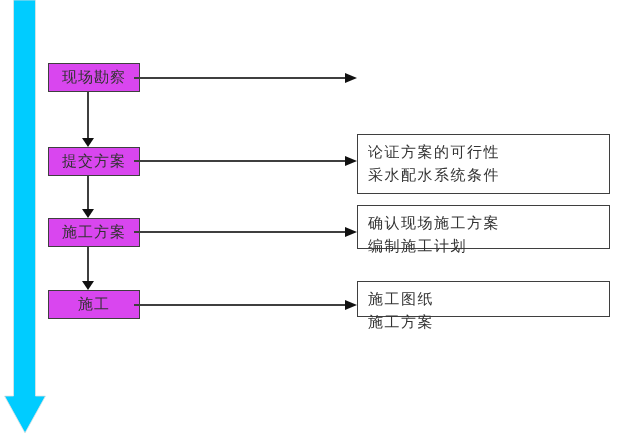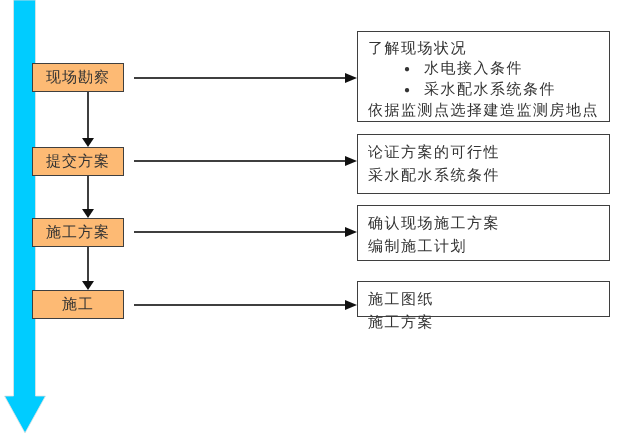--- a/index.html
+++ b/index.html
@@ -5,22 +5,22 @@
   html,body{margin:0;padding:0;}
   body{
     width:617px;height:441px;position:relative;background:#ffffff;overflow:hidden;
     font-family:"Liberation Serif","DejaVu Serif",serif;color:#333333;
   }
   .stage{height:441px;width:617px;position:relative;}
   
   .timeline{position:absolute;left:0;top:0;width:50px;height:441px;}
   
   .sbox{
-    position:absolute;left:32px;width:92px;height:29px;box-sizing:border-box;
-    border:1.5px solid #3f3f3f;background:#fdba74;
+    position:absolute;left:48px;width:92px;height:29px;box-sizing:border-box;
+    border:1.5px solid #3f3f3f;background:#d946ef;
     display:flex;align-items:center;justify-content:center;
     font-size:15px;letter-spacing:1px;white-space:nowrap;
   }
   
   .dbox{
     position:absolute;left:357px;width:253px;box-sizing:border-box;
     border:1.5px solid #3f3f3f;background:#ffffff;
     padding:6px 10px 0 10px;font-size:15px;letter-spacing:1.5px;
   }
   .dbox.tight .dline{line-height:20px;}
@@ -69,37 +69,27 @@
 
   <div class="hline" style="left:134px;top:160px;width:211px"></div>
   <div class="tri-right" style="left:345px;top:156px"></div>
 
   <div class="hline" style="left:134px;top:231px;width:211px"></div>
   <div class="tri-right" style="left:345px;top:227px"></div>
 
   <div class="hline" style="left:134px;top:304px;width:211px"></div>
   <div class="tri-right" style="left:345px;top:300px"></div>
 
-  <div class="dbox tight" style="top:31px;height:91px">
-    <div class="dline">了解现场状况</div>
-    <div class="dline bulleted">
-      <span class="bullet">●</span><span>水电接入条件</span>
-    </div>
-    <div class="dline bulleted">
-      <span class="bullet">●</span><span>采水配水系统条件</span>
-    </div>
-    <div class="dline">依据监测点选择建造监测房地点</div>
-  </div>
 
   <div class="dbox" style="top:134px;height:60px">
     <div class="dline">论证方案的可行性</div>
     <div class="dline">采水配水系统条件</div>
   </div>
 
-  <div class="dbox" style="top:205px;height:56px">
+  <div class="dbox" style="top:205px;height:44px">
     <div class="dline">确认现场施工方案</div>
     <div class="dline">编制施工计划</div>
   </div>
 
   <div class="dbox" style="top:281px;height:36px">
     <div class="dline">施工图纸</div>
     <div class="dline">施工方案</div>
   </div>
 
 </div>

